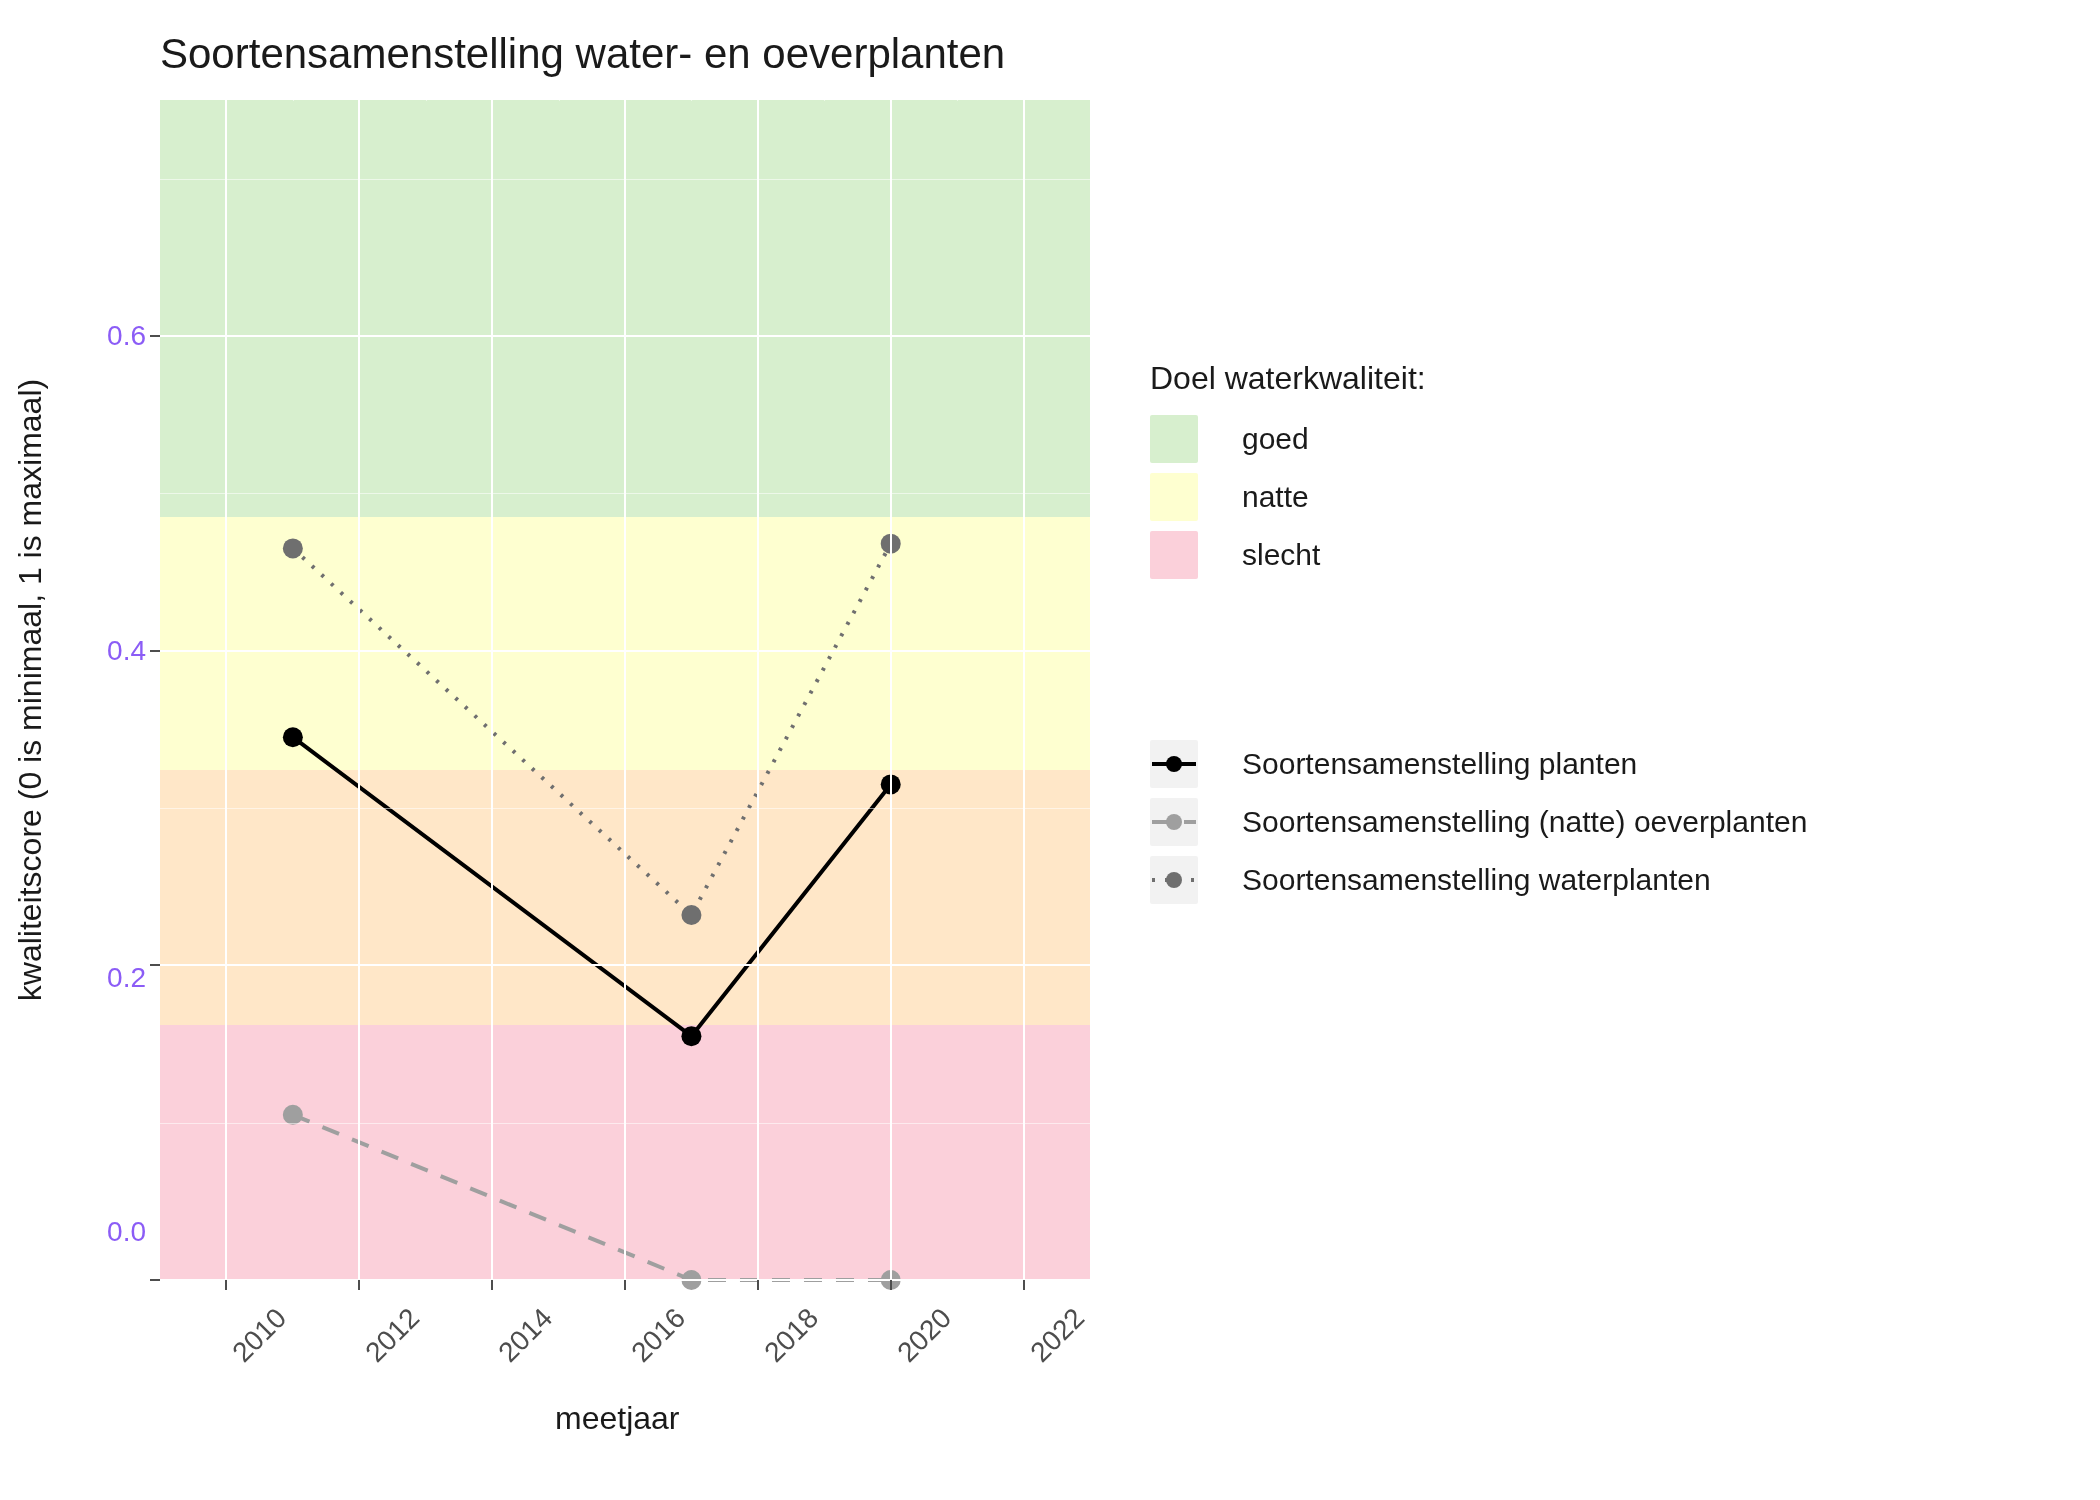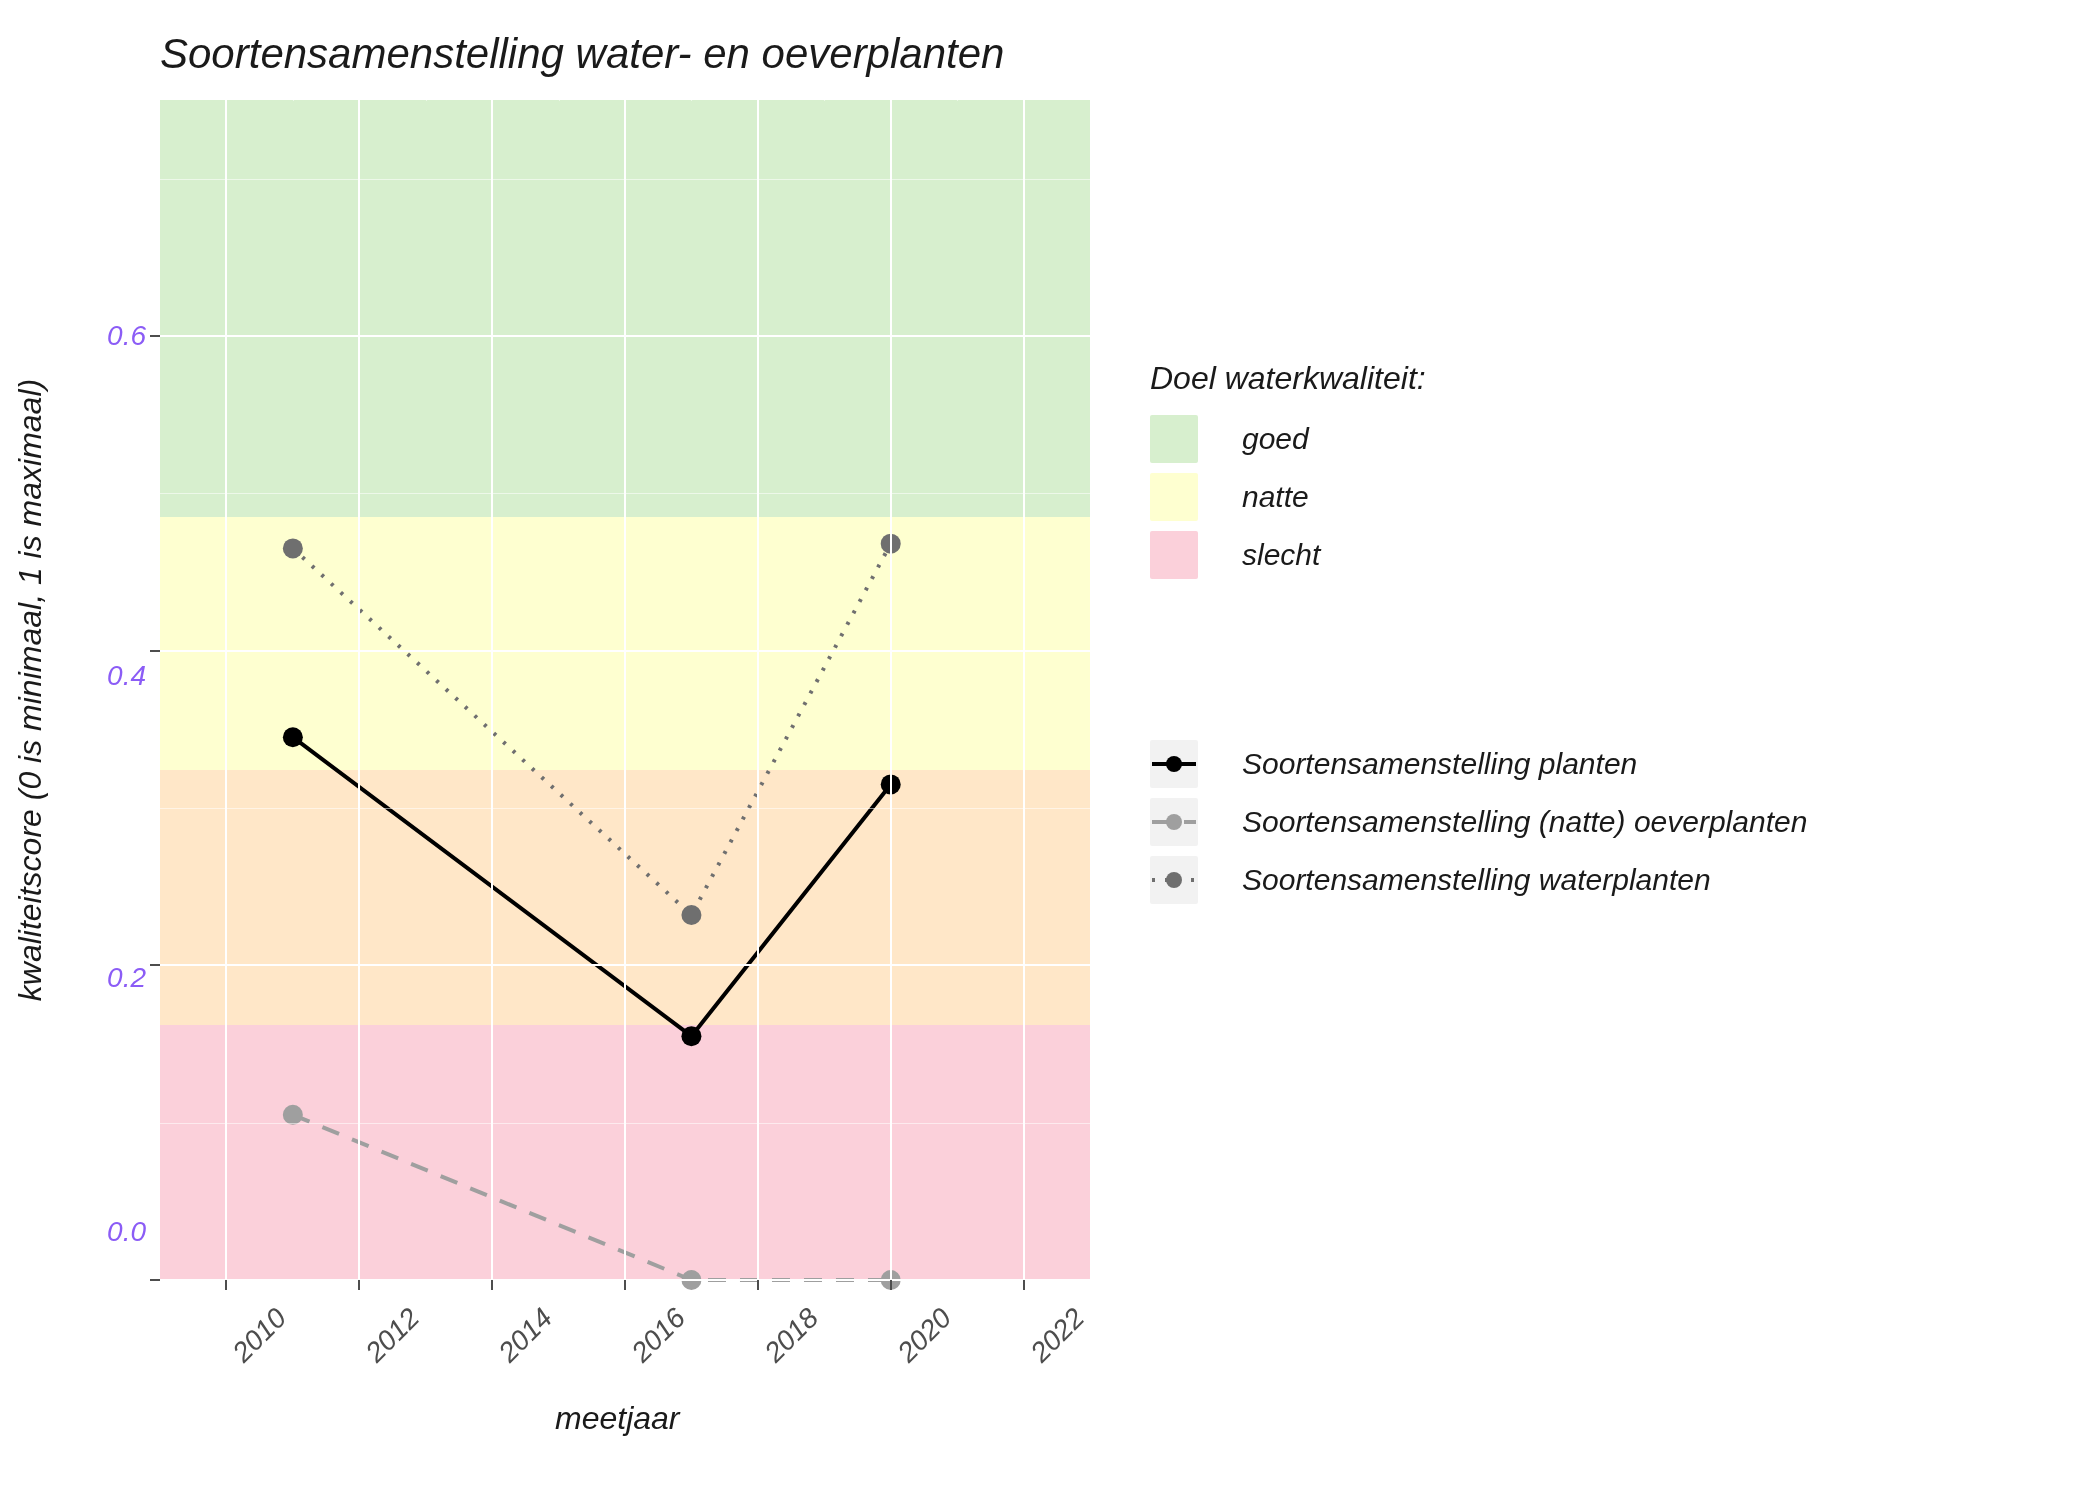--- a/index.html
+++ b/index.html
@@ -7,21 +7,20 @@
     padding: 0;
     background: #ffffff;
     font-family: Arial, Helvetica, sans-serif;
     color: #1a1a1a;
   }
   .wrapper {
     width: 2100px;
     height: 1500px;
     position: relative;
     box-sizing: border-box;
-    font-style: italic;
   }
   .title {
     position: absolute;
     left: 160px;
     top: 30px;
     font-size: 42px;
     font-weight: 400;
   }
   .plot-area {
     position: absolute;
@@ -150,21 +149,21 @@
         <circle cx="531.4285714285714" cy="814.9866666666667" r="10" fill="#6f6f6f"></circle>
         <circle cx="730.7142857142857" cy="443.67999999999995" r="10" fill="#6f6f6f"></circle>
       </svg>
   <div class="grid-h" style="top: 1179px;"></div>
       <div class="ytick" style="top: 1132px; text-align: center;">0.0</div>
       <div class="tickmark-y" style="top: 1179px;"></div>
       <div class="grid-h" style="top: 864.333px;"></div>
       <div class="ytick" style="top: 878px;">0.2</div>
       <div class="tickmark-y" style="top: 864.333px;"></div>
       <div class="grid-h" style="top: 549.667px;"></div>
-      <div class="ytick" style="top: 576px;">0.4</div>
+      <div class="ytick" style="top: 551px;">0.4</div>
       <div class="tickmark-y" style="top: 549.667px;"></div>
       <div class="grid-h" style="top: 235px;"></div>
       <div class="ytick" style="top: 236px;">0.6</div>
       <div class="tickmark-y" style="top: 235px;"></div>
       <div class="grid-h minor" style="top: 1022.67px;"></div>
       <div class="grid-h minor" style="top: 708px;"></div>
       <div class="grid-h minor" style="top: 393.333px;"></div>
       <div class="grid-h minor" style="top: 78.6667px;"></div>
       <div class="grid-v" style="left: 65.4286px;"></div>
       <div class="xtick" style="left: 48.4286px;">2010</div>

